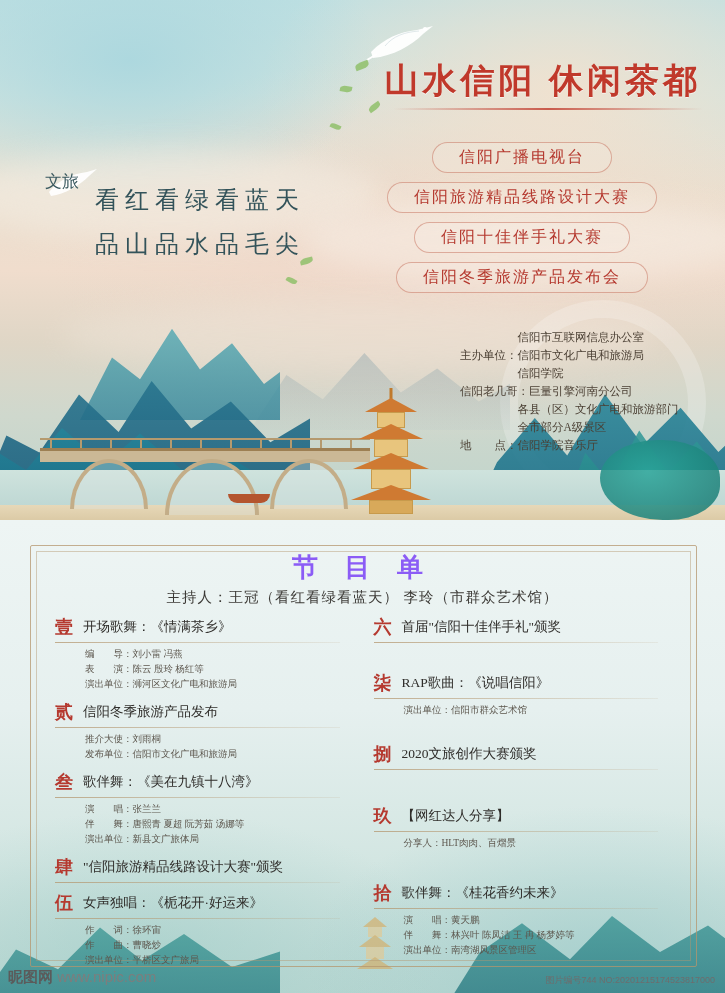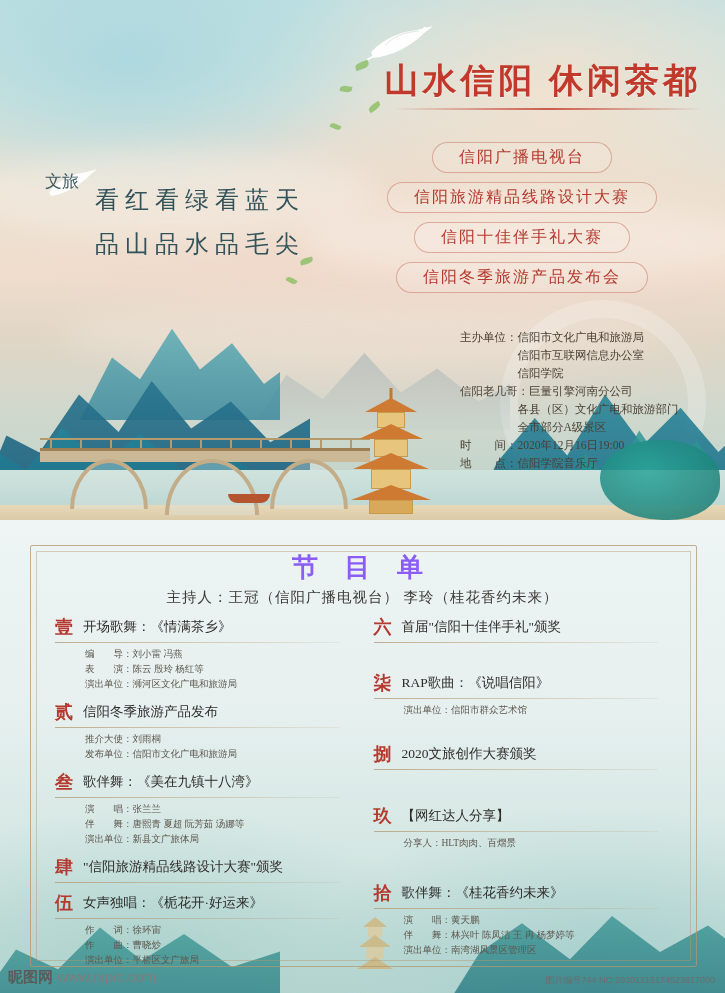--- a/index.html
+++ b/index.html
@@ -335,48 +335,47 @@
       <div class="pill">信阳冬季旅游产品发布会</div>
     </div>
 
     <div class="slogan-seal">文旅</div>
     <div class="slogan">
       <div>看红看绿看蓝天</div>
       <div>品山品水品毛尖</div>
     </div>
 
     <div class="info">
+      <div class="row">　　　　　信阳市互联网信息办公室</div>
       <div class="row">主办单位：信阳市文化广电和旅游局</div>
-      <div class="row">　　　　　信阳市互联网信息办公室</div>
       <div class="row">　　　　　信阳学院</div>
       <div class="row">信阳老几哥：巨量引擎河南分公司</div>
       <div class="row">　　　　　各县（区）文化广电和旅游部门</div>
       <div class="row">　　　　　全市部分A级景区</div>
-      <div class="row">时　　间：2020年12月16日19:00</div>
       <div class="row">地　　点：信阳学院音乐厅</div>
     </div>
   </div>
 
   <div class="bottom">
     <div class="b-mtn1"></div>
     <div class="b-mtn2"></div>
 
     <svg class="b-pagoda" viewBox="0 0 40 60">
       <polygon points="20,2 32,12 8,12" fill="#d8a95a" opacity=".8"></polygon>
       <rect x="13" y="12" width="14" height="10" fill="#e7c78b" opacity=".8"></rect>
       <polygon points="20,20 36,32 4,32" fill="#d8a95a" opacity=".8"></polygon>
       <rect x="11" y="32" width="18" height="12" fill="#e7c78b" opacity=".8"></rect>
       <polygon points="20,42 38,54 2,54" fill="#d8a95a" opacity=".8"></polygon>
     </svg>
 
   </div>
 
   <div class="panel-frame"></div>
   <div class="prog-title">节 目 单</div>
-  <div class="hosts">主持人：王冠（信阳广播电视台）   李玲（桂花香约未来）</div>
+  <div class="hosts">主持人：王冠（看红看绿看蓝天）   李玲（市群众艺术馆）</div>
 
   <div class="cols">
 
     <div class="col">
 
       <div class="item">
         <div class="item-head">
           <span class="num">壹</span>
           <span class="ttl">开场歌舞：《情满茶乡》</span>
         </div>

